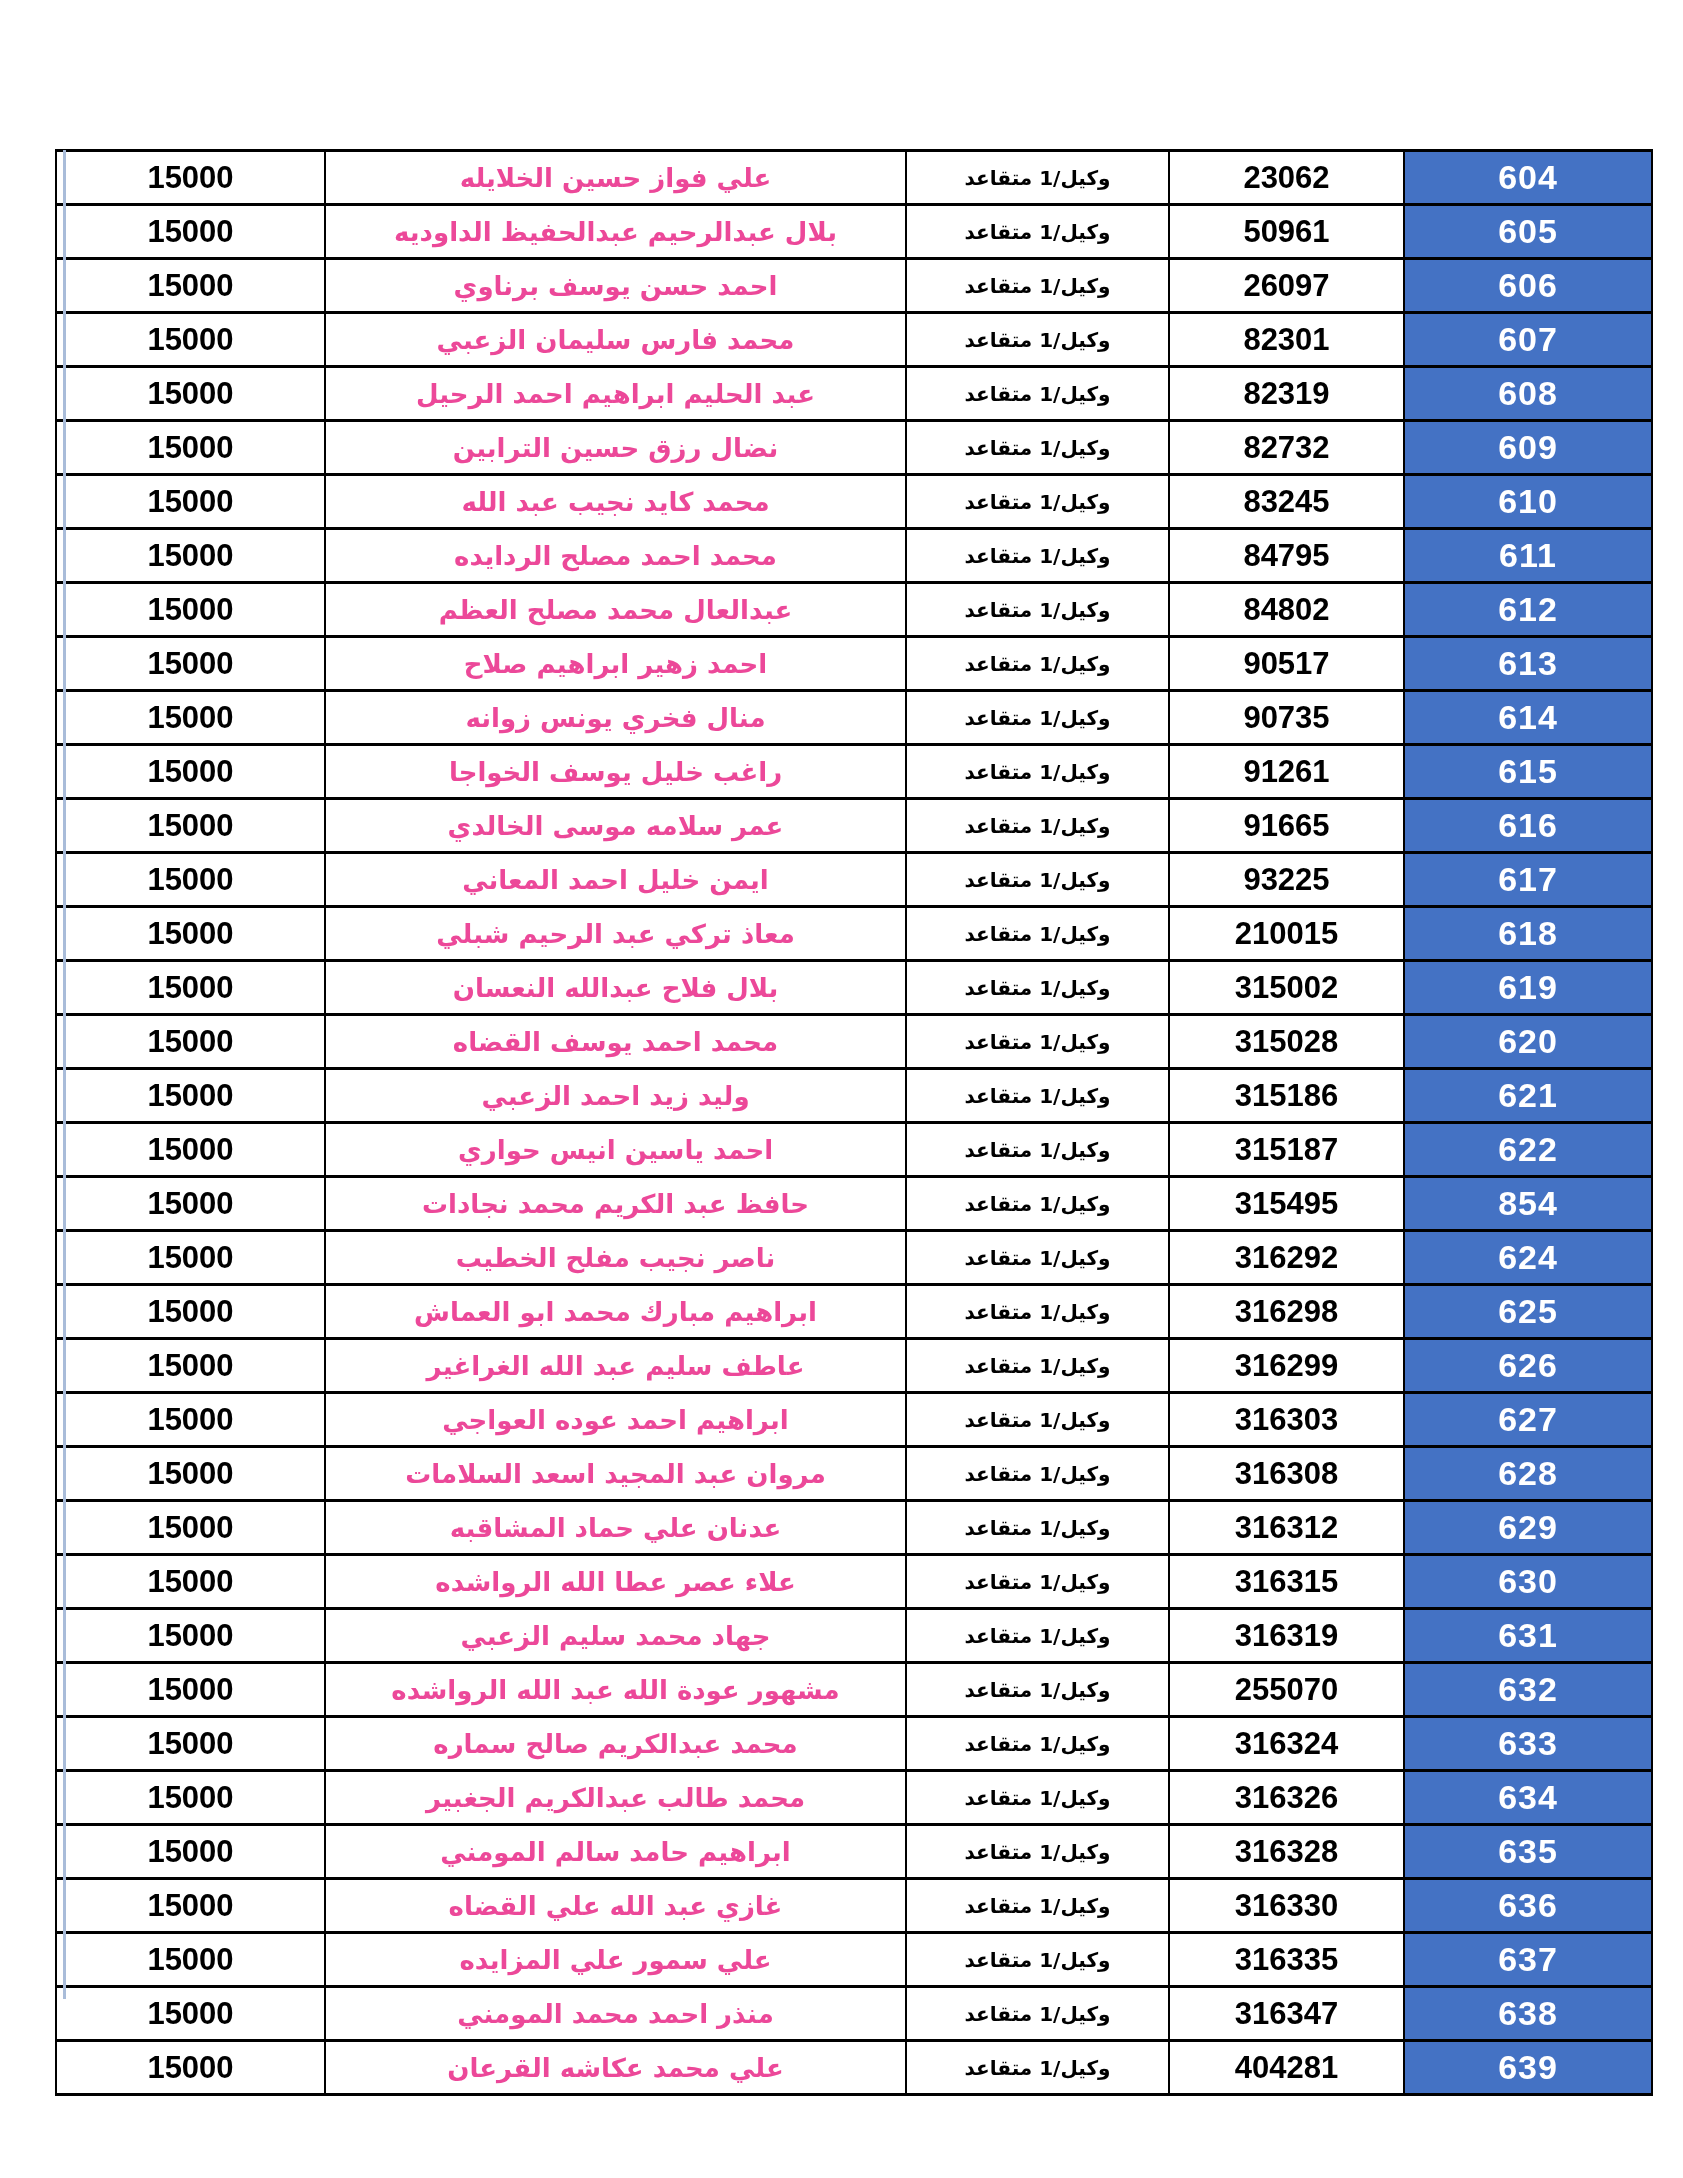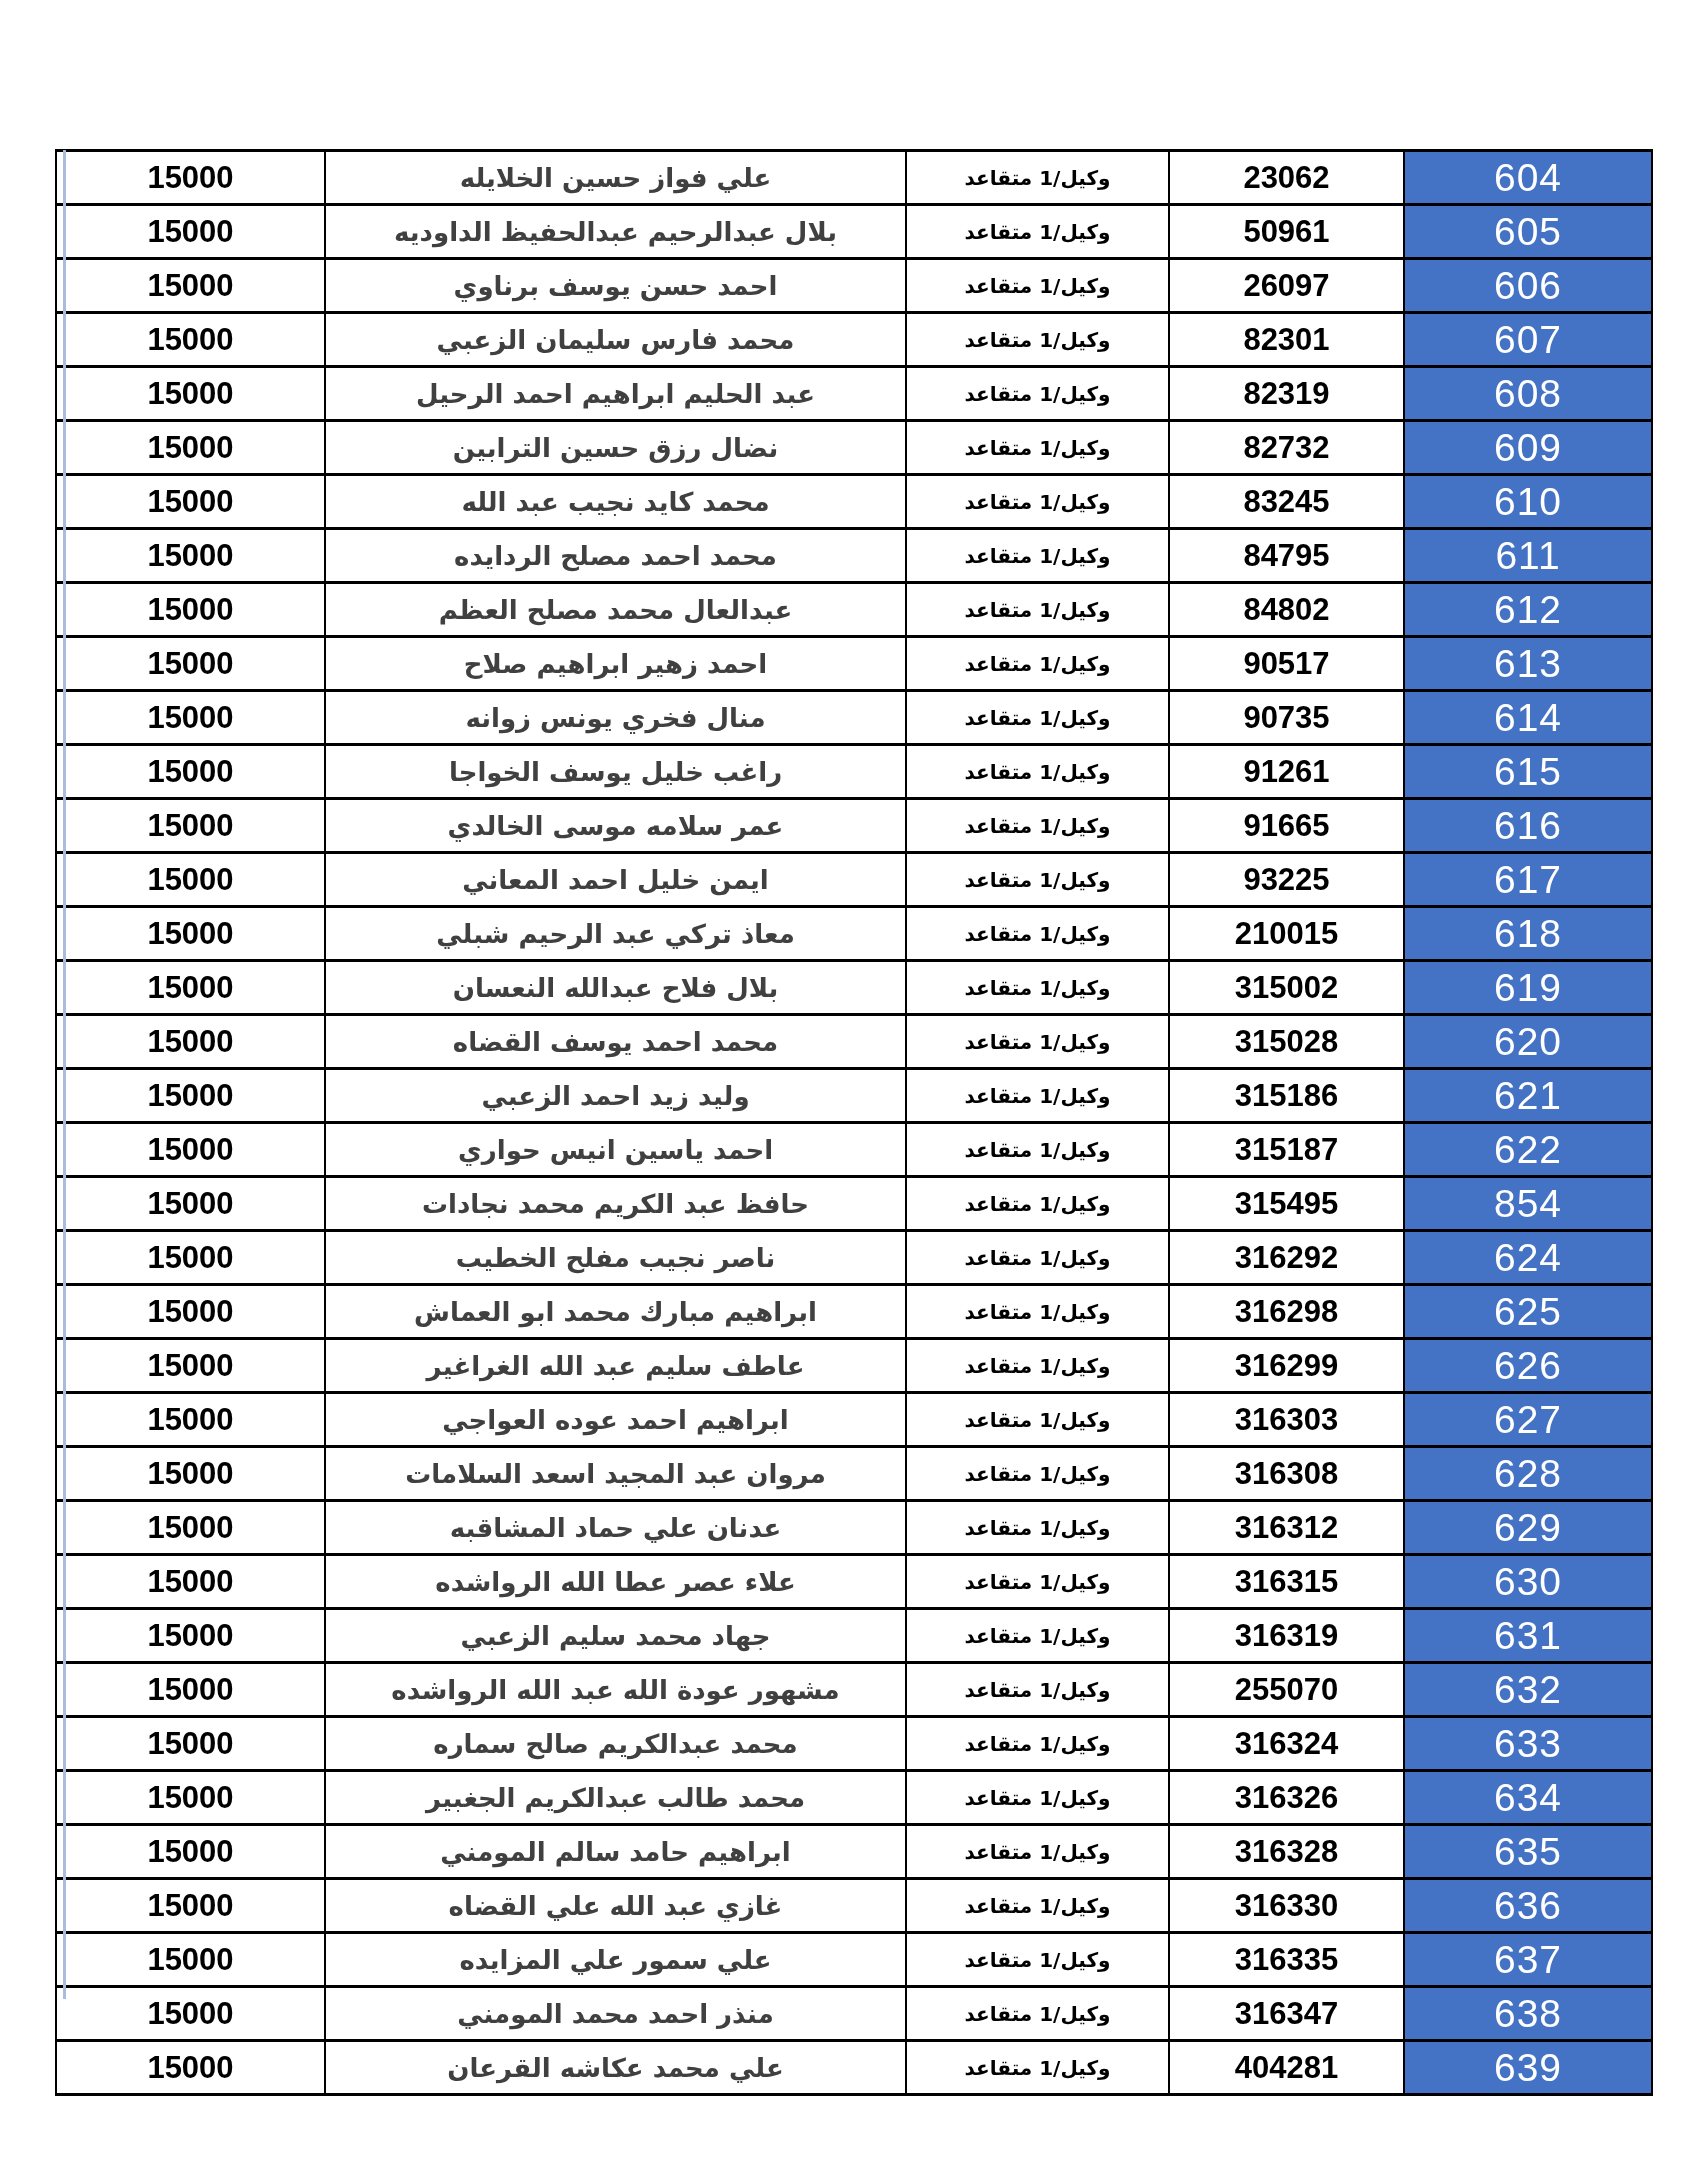--- a/index.html
+++ b/index.html
@@ -32,42 +32,42 @@
     text-align:center;
     vertical-align:middle;
     padding:0;
     overflow:hidden;
     white-space:nowrap;
   }
   td.index{
     background:#4472C4;
     color:#fff;
     font-family:"Liberation Sans",sans-serif;
-    font-weight:normal;
-    font-size:39px;
+    font-weight:bold;
+    font-size:34px;
     letter-spacing:1px;
   }
   td.id,td.amount{
     font-family:"Liberation Sans",sans-serif;
     font-weight:bold;
     font-size:31px;
     color:#000;
   }
   td.rank{
     font-family:"DejaVu Sans",sans-serif;
     font-weight:bold;
     font-size:20px;
     color:#000;
     direction:rtl;
   }
   td.name{
     font-family:"DejaVu Sans",sans-serif;
     font-weight:bold;
     font-size:26px;
-    color:#404040;
+    color:#ec4899;
     direction:rtl;
   }
   .guide-line{
     position:absolute;
     left:63px;top:150px;
     width:3px;height:1849px;
     background:#A9BCD9;
     z-index:5;
   }
 </style>

